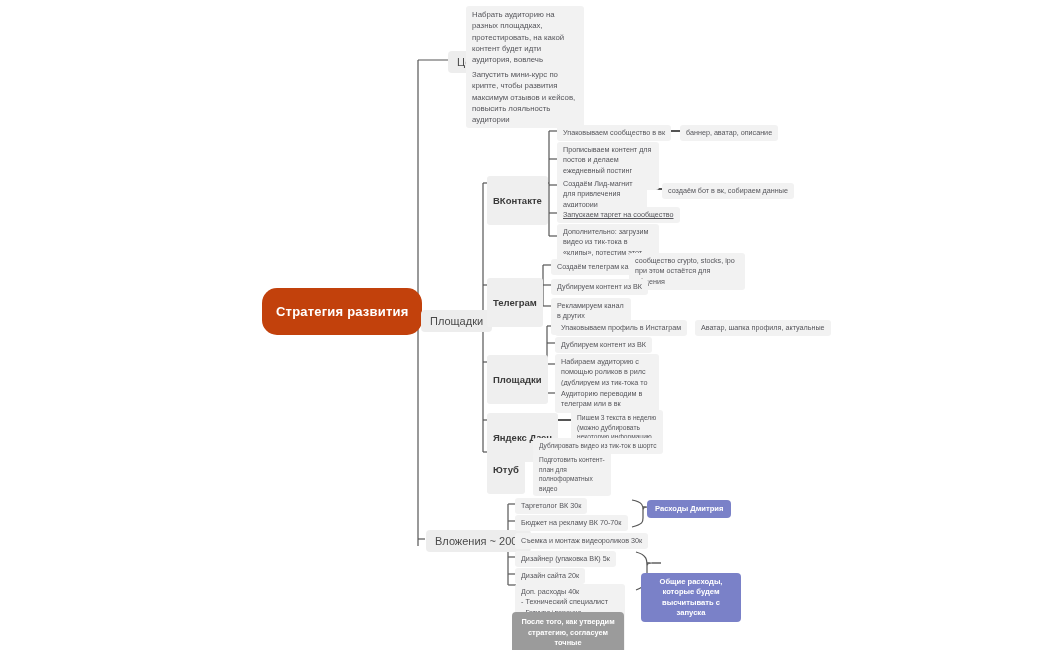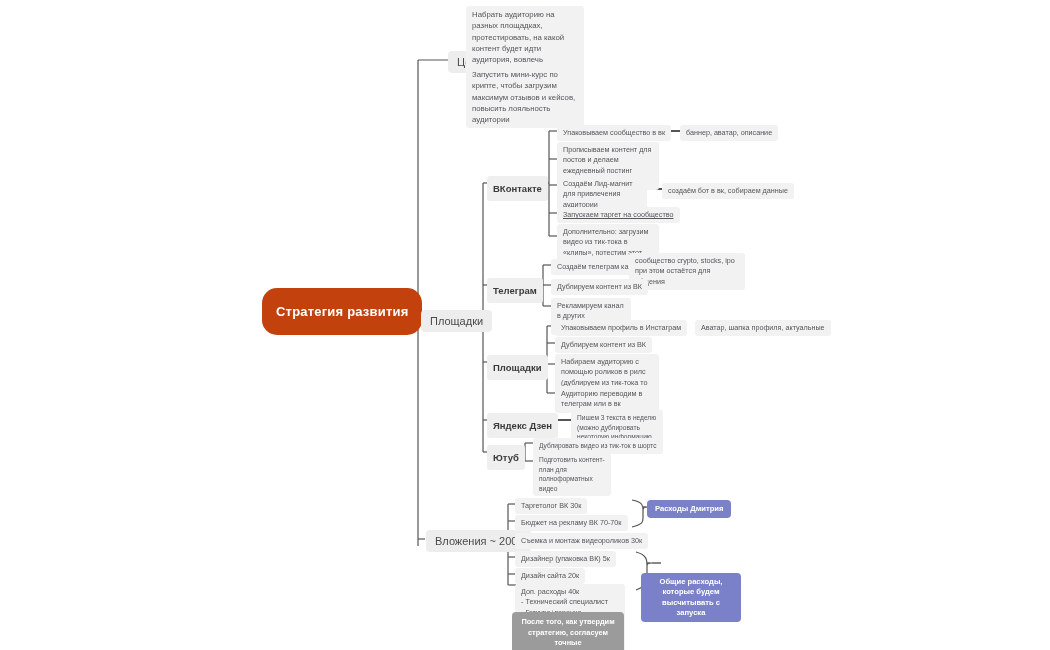--- a/index.html
+++ b/index.html
@@ -19,21 +19,21 @@
     border-radius:15px;padding:16px 14px;letter-spacing:.2px;white-space:nowrap;
   }
   
   .lvl1{
     background:#ededed;color:#4a4a4a;font-size:11px;border-radius:4px;
     padding:5px 9px;white-space:nowrap;
   }
   
   .lvl2{
     background:#efefef;color:#3a3a3a;font-size:9.5px;font-weight:bold;
-    border-radius:3px;padding:7px 6px;white-space:nowrap;
+    border-radius:3px;padding:19px 6px;white-space:nowrap;
   }
   
   .leaf{
     background:#f2f2f2;color:#55555a;font-size:7.8px;line-height:1.45;
     border-radius:3px;padding:3px 6px;
   }
   .leaf.sm{font-size:7.2px;}
   .leaf.tiny{font-size:6.6px;}
   .leaf.multi{white-space:pre-line;}
   
@@ -125,21 +125,21 @@
     </g>
   </svg>
 
   <div class="node root" style="left:262px;top:288px;">Стратегия развития</div>
 
   <div class="node lvl1" style="left:448px;top:51px;">Цель:</div>
   <div class="node lvl1" style="left:421px;top:310px;">Площадки</div>
   <div class="node lvl1" style="left:426px;top:530px;">Вложения ~ 200к</div>
 
   <div class="node leaf" style="left:466px;top:6px;width:118px;">Набрать аудиторию на разных площадках, протестировать, на какой контент будет идти аудитория, вовлечь качественным контентом для удержания</div>
-  <div class="node leaf" style="left:466px;top:66px;width:118px;">Запустить мини-курс по крипте, чтобы загрузим максимум отзывов и кейсов, повысить лояльность аудитории</div>
+  <div class="node leaf" style="left:466px;top:66px;width:118px;">Запустить мини-курс по крипте, чтобы развития максимум отзывов и кейсов, повысить лояльность аудитории</div>
 
   <div class="node lvl2" style="left:487px;top:176px;">ВКонтакте</div>
   <div class="node lvl2" style="left:487px;top:278px;">Телеграм</div>
   <div class="node lvl2" style="left:487px;top:355px;">Площадки</div>
   <div class="node lvl2" style="left:487px;top:413px;">Яндекс Дзен</div>
   <div class="node lvl2" style="left:487px;top:445px;">Ютуб</div>
 
   <div class="node leaf sm" style="left:557px;top:125px;">Упаковываем сообщество в вк</div>
   <div class="node leaf sm" style="left:680px;top:125px;">баннер, аватар, описание</div>
   <div class="node leaf sm" style="left:557px;top:142px;width:102px;">Прописываем контент для постов и делаем ежедневный постинг контента</div>

